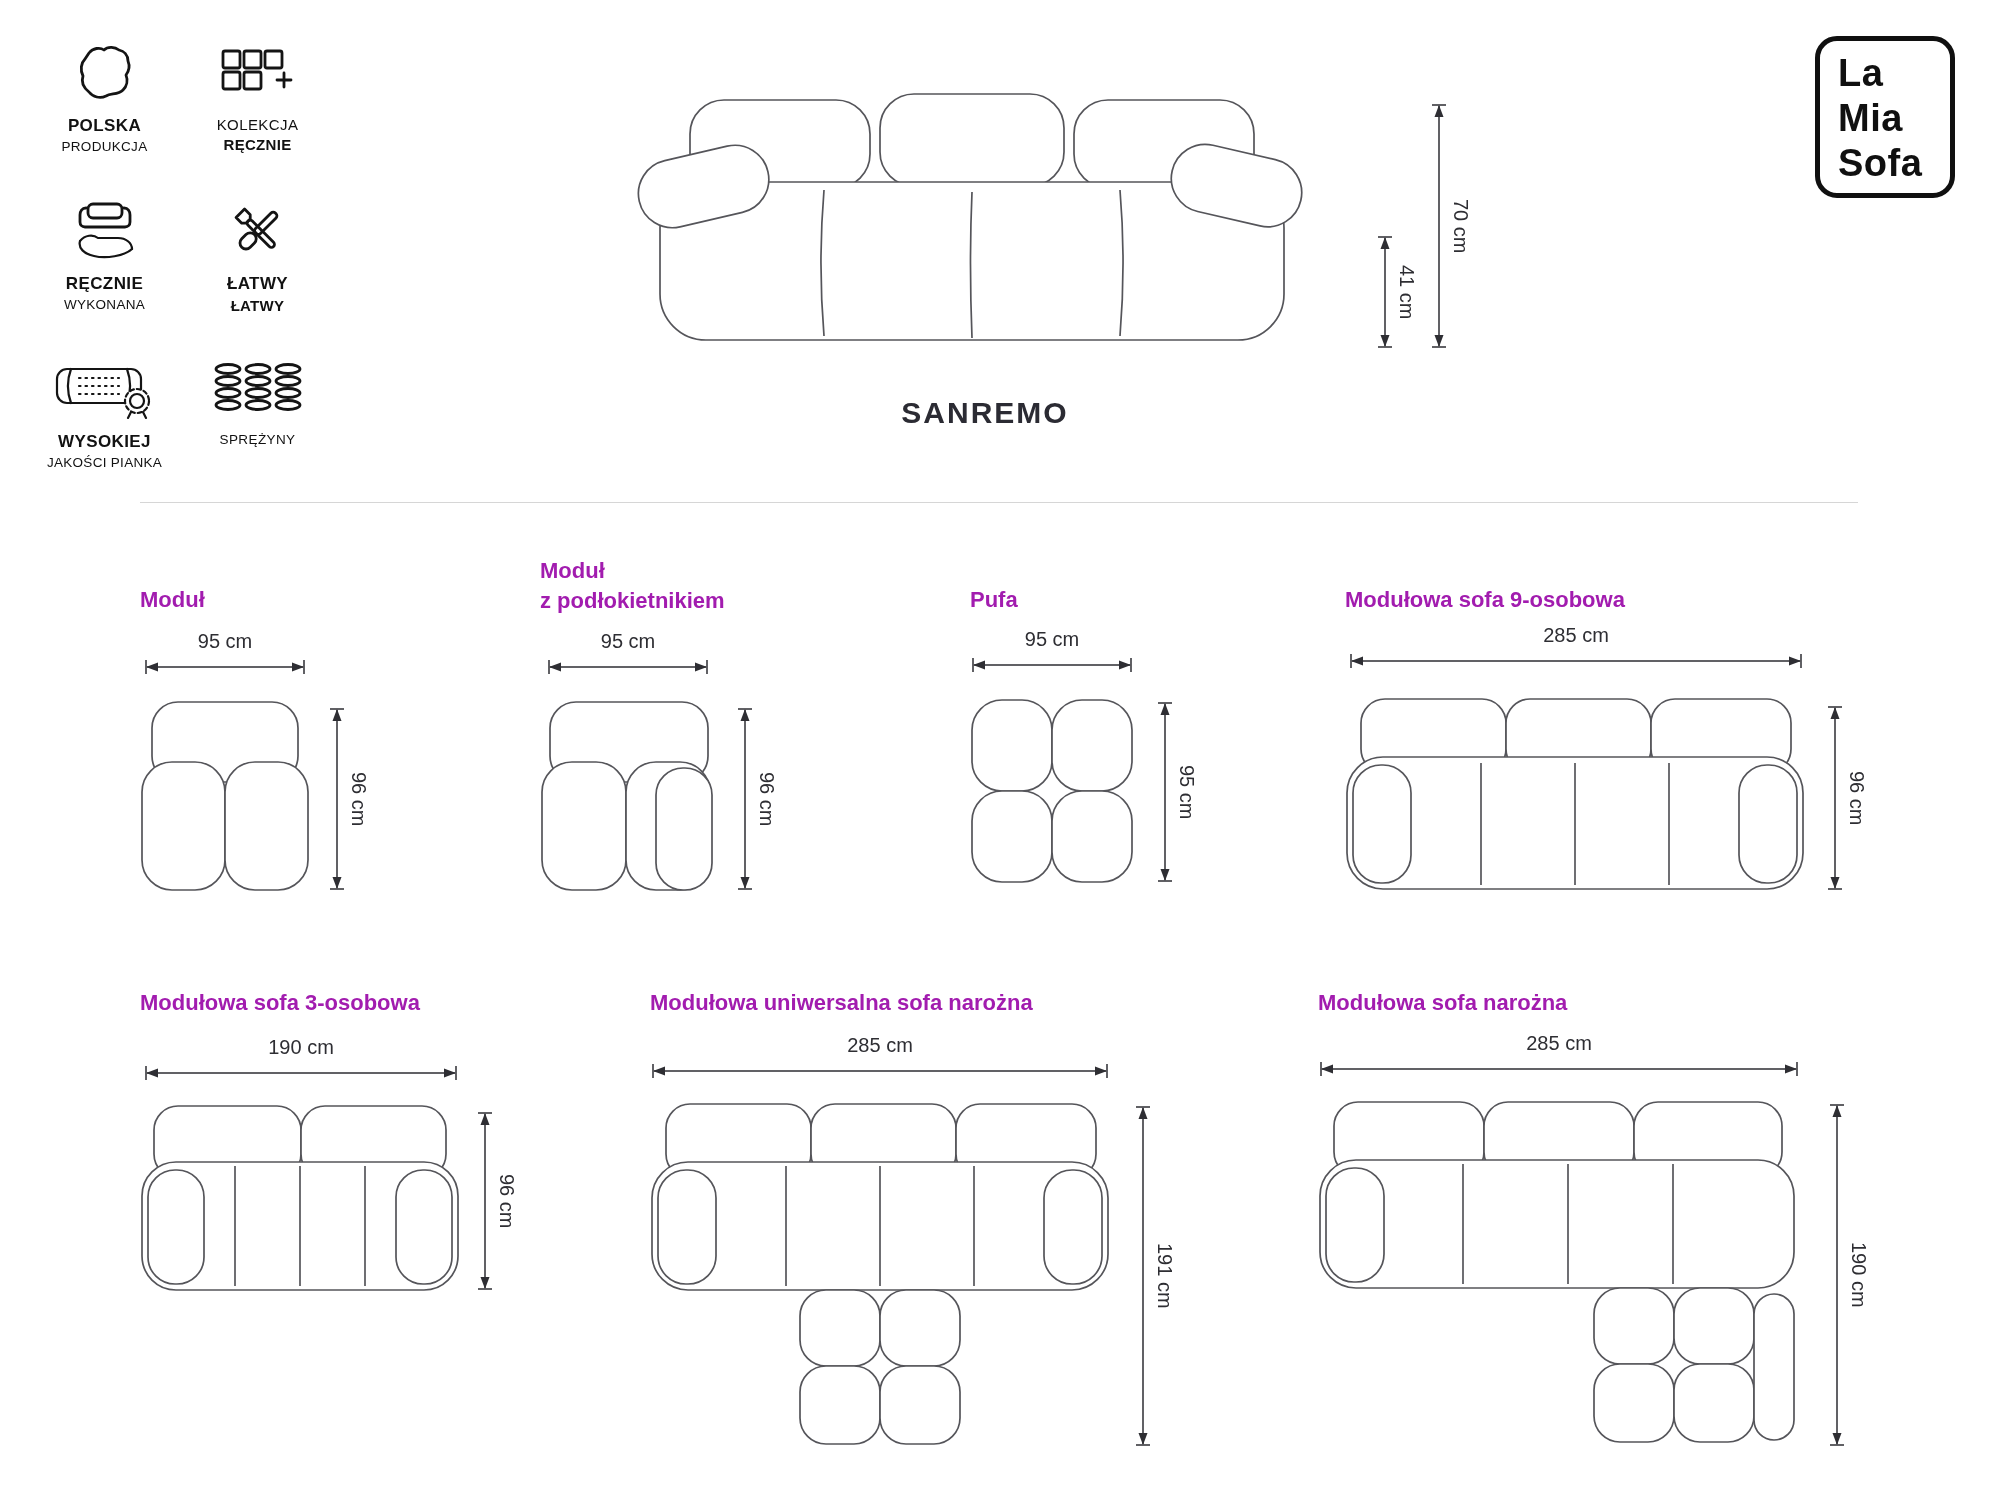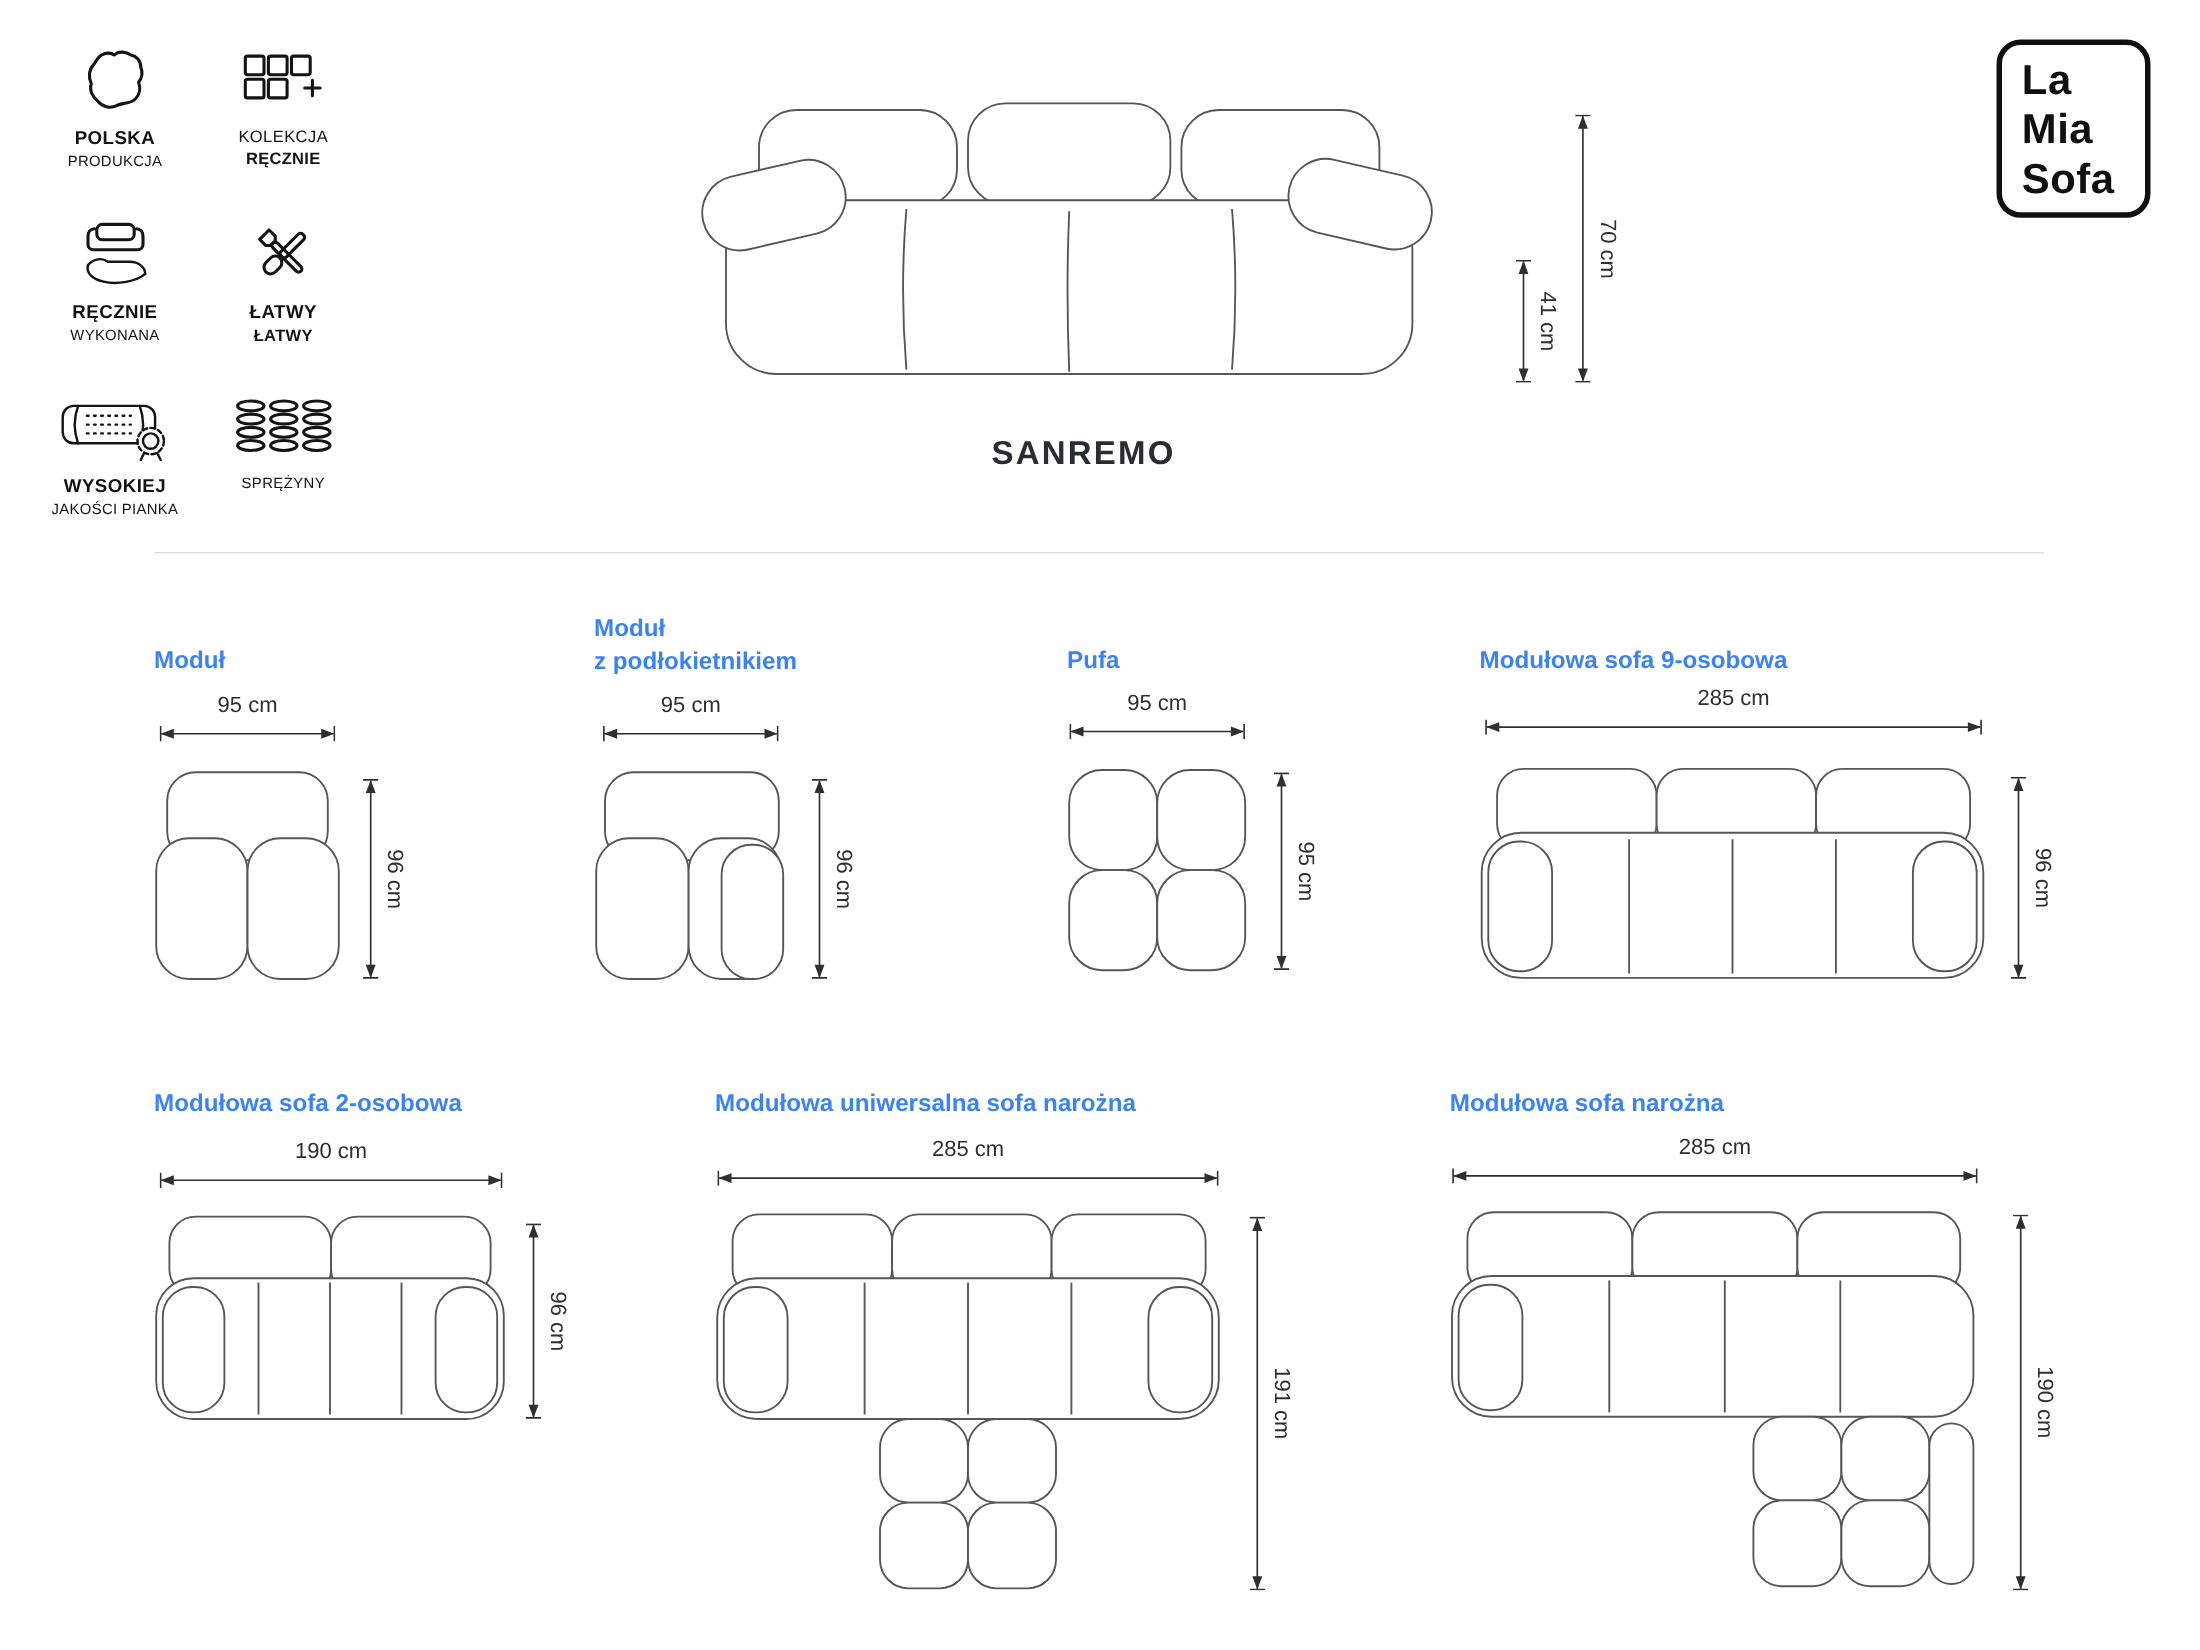--- a/index.html
+++ b/index.html
@@ -36,21 +36,21 @@
   .draw rect, .draw path, .draw ellipse { fill: #ffffff; stroke: #55555a; stroke-width: 1.7; }
   .draw .nf { fill: none; }
 
   
   .dim svg { display: block; }
   .dim-label { font-size: 20px; color: #2e2e33; }
   .dim-label.h { text-align: center; }
   .dim-label.v { writing-mode: vertical-rl; text-align: center; width: 26px; }
 
   
-  .m-title { font-size: 22px; font-weight: 700; color: #3b82f6; line-height: 30px; }
+  .m-title { font-size: 22px; font-weight: 700; color: #a21caf; line-height: 30px; }
   .product-title { font-size: 30px; font-weight: 700; letter-spacing: 2px; color: #2b2b33; text-align: center; }
   .logo {
     position: absolute; left: 1815px; top: 36px; width: 140px; height: 162px;
     border: 5px solid #101010; border-radius: 22px; padding: 10px 0 0 18px; background: #fff;
   }
   .logo div { font-size: 38px; font-weight: 800; line-height: 45px; color: #101010; letter-spacing: .5px; }
   .divider { position: absolute; left: 140px; top: 502px; width: 1718px; height: 0; border-top: 1px solid #d6d6d6; }
 </style>
 </head>
 <body>
@@ -310,21 +310,21 @@
         <path d="M0,1 L14,1 M0,183 L14,183 M7,2 L7,182" fill="none" stroke="#2e2e33" stroke-width="1.5"></path>
         <path d="M7,1 L2.5,13 L11.5,13 Z" fill="#2e2e33"></path>
         <path d="M7,183 L2.5,171 L11.5,171 Z" fill="#2e2e33"></path>
       </svg>
     </div>
   <div class="dim-label v abs" style="left:497px;top:150px;height:184px">96 cm</div>
 </section>
 
 <section class="abs" style="left:140px;top:960px;width:400px;height:400px">
   <div class="m-title abs" style="left:0;top:28px">
-    <div>Modułowa sofa 2-osobowa</div>
+    <div>Modułowa sofa 3-osobowa</div>
     <div></div>
   </div>
   <div class="dim-label h abs" style="left:5px;top:76px;width:312px">190 cm</div>
   <div class="dim abs" style="left:5px;top:106px;width:312px;height:14px">
       <svg width="312" height="14">
         <path d="M1,0 L1,14 M311,0 L311,14 M2,7 L310,7" fill="none" stroke="#2e2e33" stroke-width="1.5"></path>
         <path d="M1,7 L13,2.5 L13,11.5 Z" fill="#2e2e33"></path>
         <path d="M311,7 L299,2.5 L299,11.5 Z" fill="#2e2e33"></path>
       </svg>
     </div>

